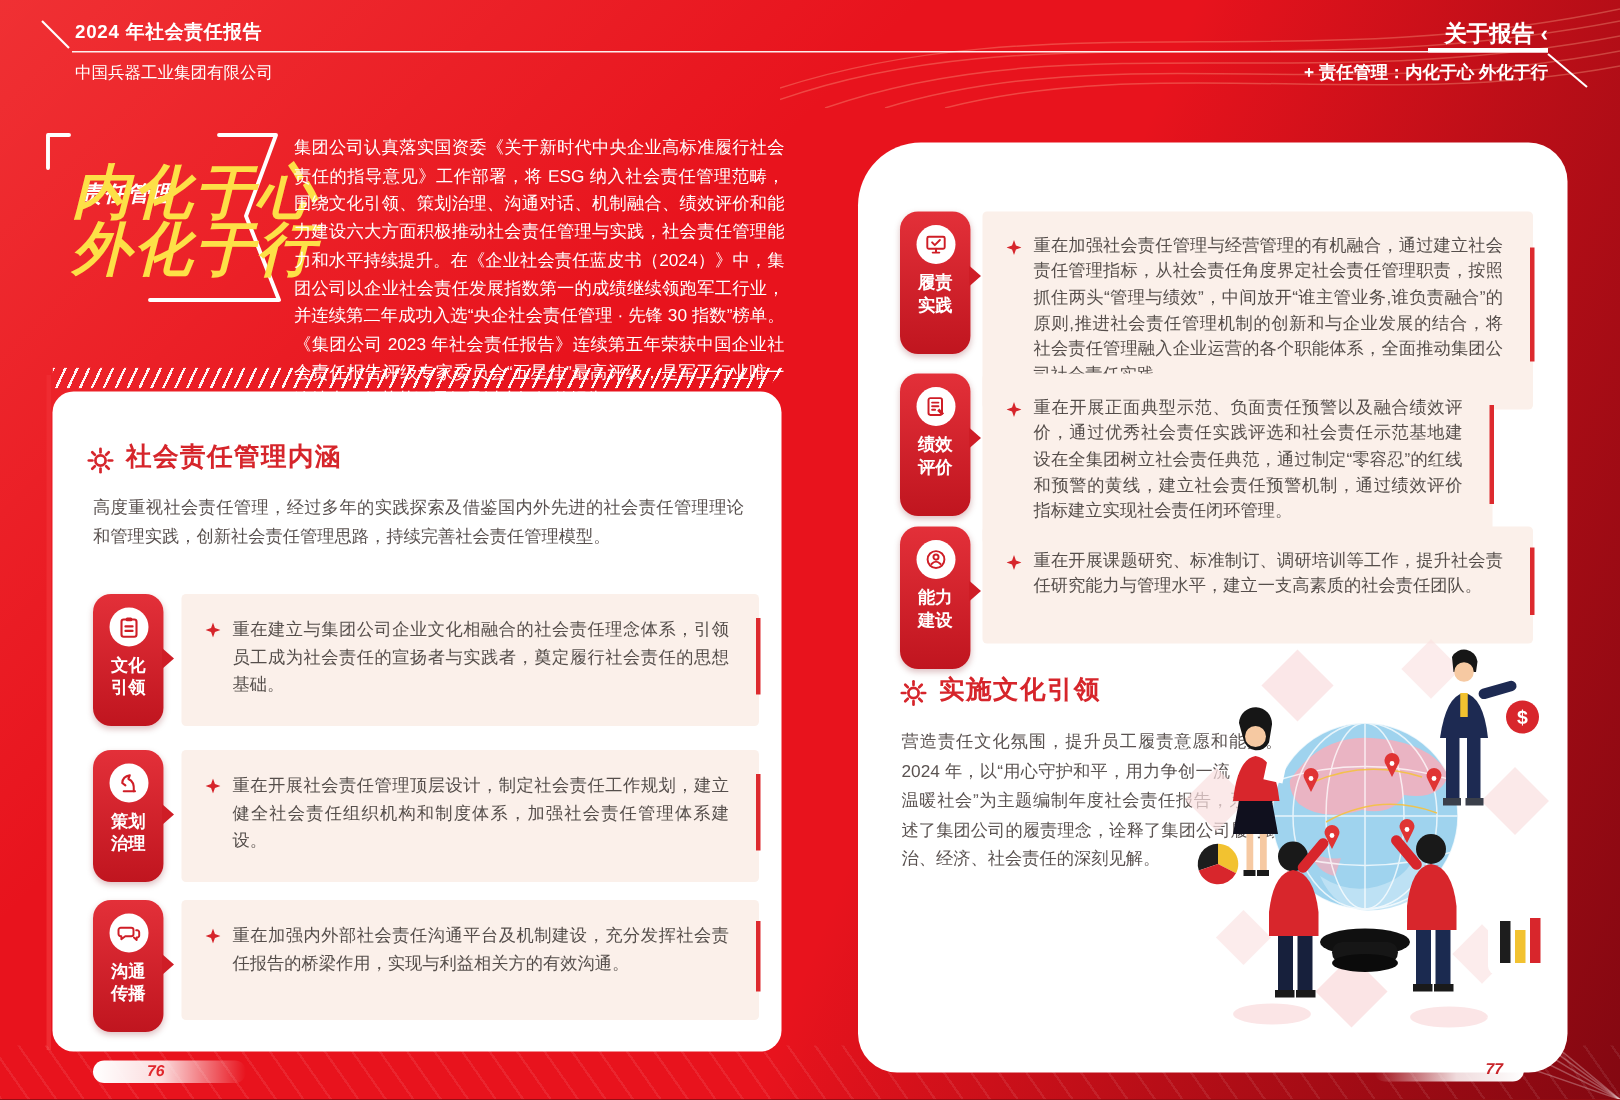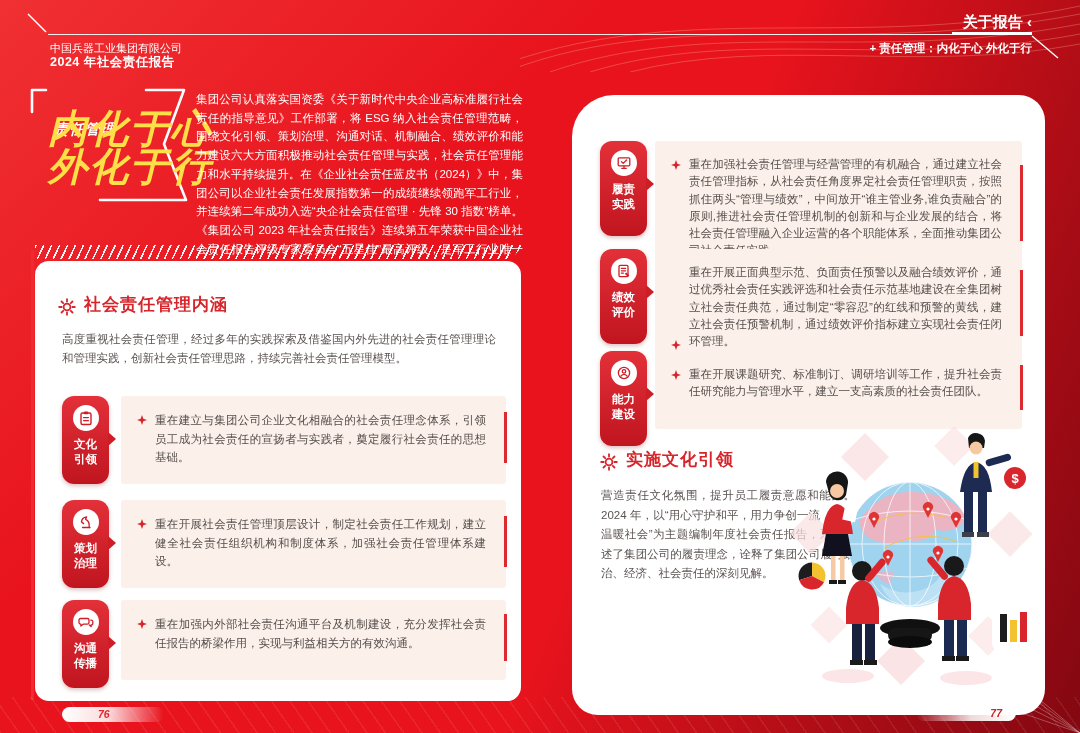--- a/index.html
+++ b/index.html
@@ -12,21 +12,21 @@
   .bg-sheen { position:absolute; inset:0; pointer-events:none;
     background:
       linear-gradient(135deg, rgba(255,105,95,.34) 0%, rgba(255,255,255,0) 34%),
       linear-gradient(112deg, rgba(0,0,0,0) 58%, rgba(88,4,12,.38) 80%, rgba(64,0,9,.6) 100%);
   }
   .footer-stripes { position:absolute; left:0; bottom:0; width:100%; height:36px; pointer-events:none;
     background: repeating-linear-gradient(55deg, rgba(255,255,255,.08) 0 1.5px, transparent 1.5px 15px); }
   svg { display:block; }
 
   
-  .hdr-title { position:absolute; left:50px; top:13px; color:#fff; font-size:12.5px; font-weight:bold; letter-spacing:.5px;margin-top:41px; }
+  .hdr-title { position:absolute; left:50px; top:13px; color:#fff; font-size:12.5px; font-weight:bold; letter-spacing:.5px; }
   .hdr-line  { position:absolute; left:48px; top:34px; width:984px; height:1px; background:rgba(255,255,255,.92); }
   .hdr-line-thick { position:absolute; left:952px; top:32px; width:80px; height:3px; background:#fff; }
   .hdr-company { position:absolute; left:50px; top:41px; color:#fff; font-size:11px;text-align:center; }
   .hdr-about { position:absolute; right:48px; top:13px; color:#fff; font-size:15px; font-weight:bold; }
   .hdr-crumb { position:absolute; right:48px; top:41px; color:#fff; font-size:11.5px; font-weight:bold; }
   .hdr-slash { position:absolute; left:26px; top:12px; }
   .hdr-slash2 { position:absolute; left:1030px; top:34px; }
   .hdr-curves { position:absolute; left:520px; top:0; pointer-events:none; }
 
   
@@ -231,21 +231,21 @@
           <line x1="5.4" y1="7.8" x2="9.6" y2="7.8"></line>
           <line x1="5.4" y1="10.2" x2="7.4" y2="10.2"></line>
         <path d="M10.2 9.4 l3.2 3.2 -1.6 1.2 -3 -3 z" fill="#cf1d26" stroke="none"></path>
       </svg>
     </span>
     <div class="lbl">
       <div>绩效</div>
         <div>评价</div>
     </div>
   </div>
-  <div class="note rn" style="left:655px; top:249px; width:367px; min-height:96px;align-items:flex-end;">
+  <div class="note rn" style="left:655px; top:249px; width:340px; min-height:96px;">
     <svg class="star" width="10" height="10" viewBox="0 0 10 10">
       <path d="M5 0 L6.3 3.7 10 5 6.3 6.3 5 10 3.7 6.3 0 5 3.7 3.7 Z" fill="#d6252b"></path>
     </svg>
     <p>重在开展正面典型示范、负面责任预警以及融合绩效评价，通过优秀社会责任实践评选和社会责任示范基地建设在全集团树立社会责任典范，通过制定“零容忍”的红线和预警的黄线，建立社会责任预警机制，通过绩效评价指标建立实现社会责任闭环管理。</p>
   </div>
 
   <div class="badge tall" style="left:600px; top:351px;">
     <span class="circ">
       <svg width="16" height="16" viewBox="0 0 16 16" fill="none" stroke="#cf1d26" stroke-width="1.3" stroke-linecap="round" stroke-linejoin="round">
         <circle cx="8" cy="8" r="5.6"></circle>

